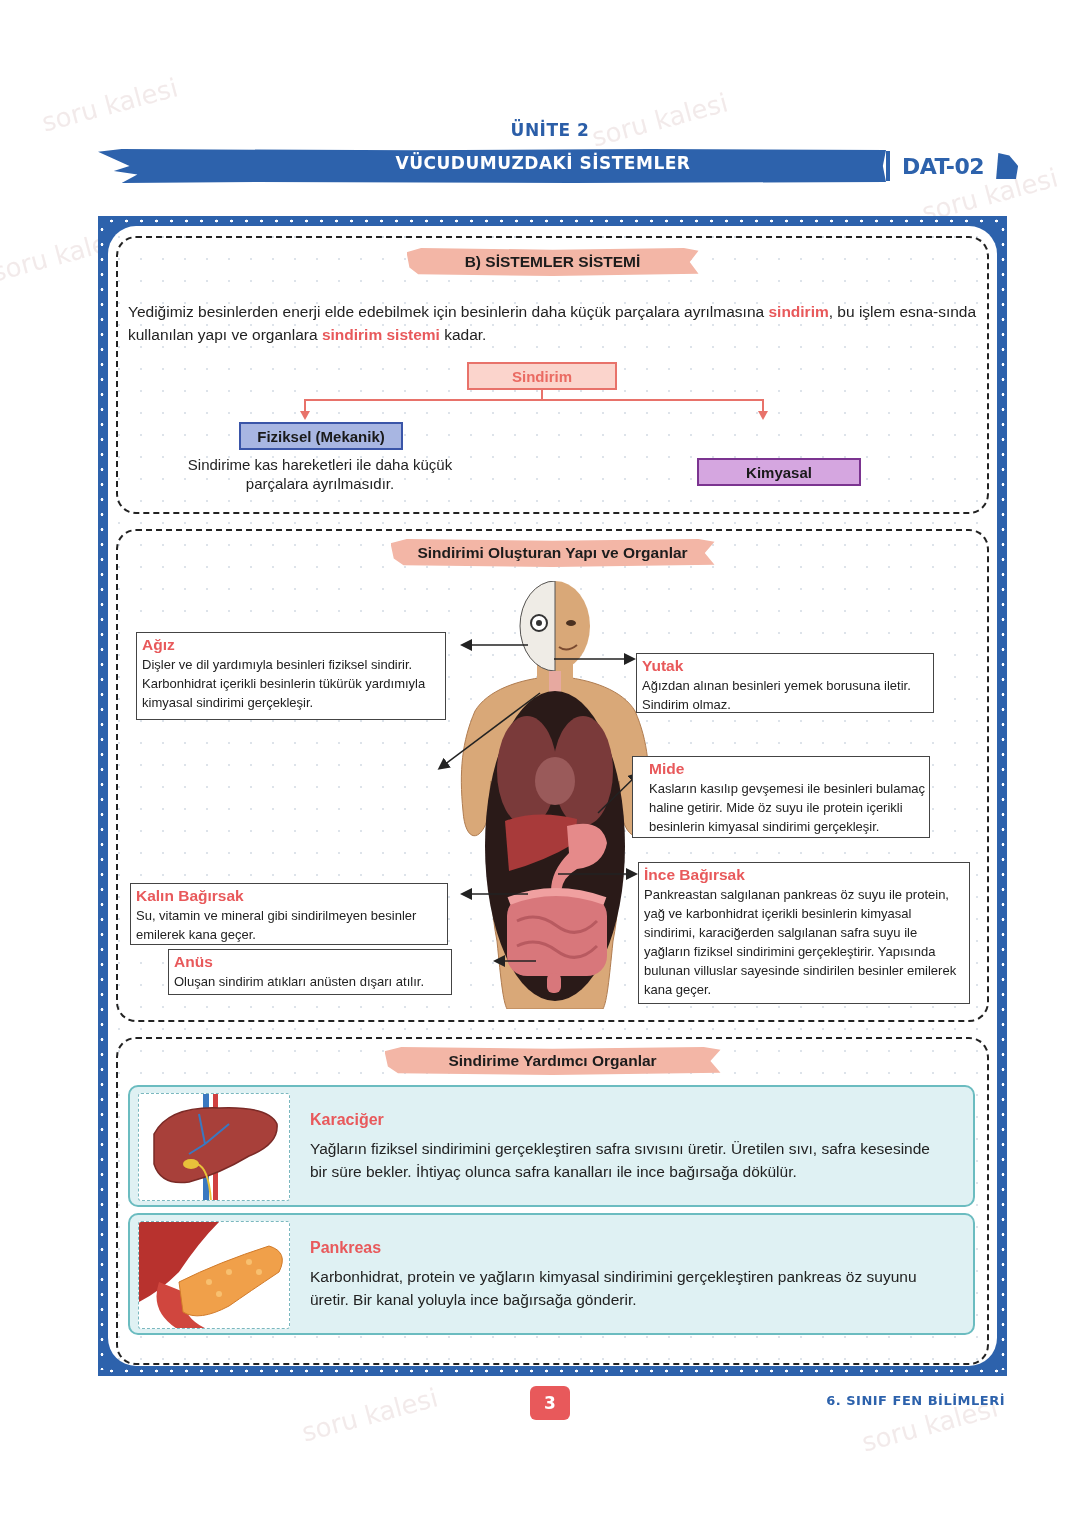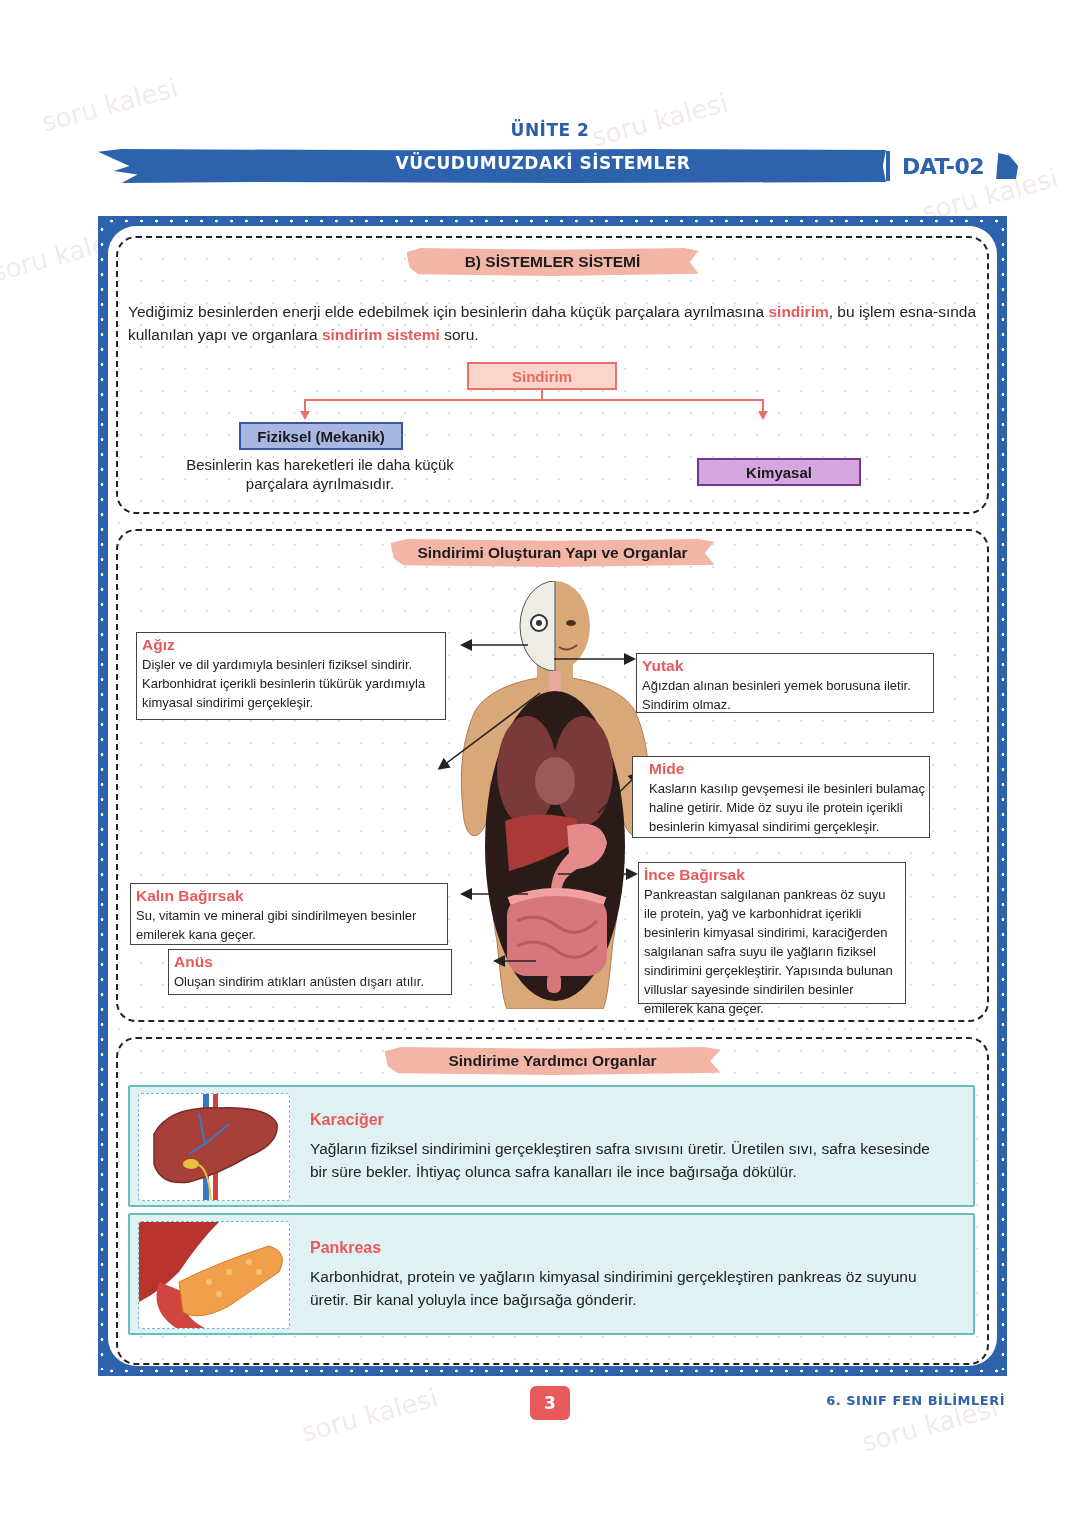--- a/index.html
+++ b/index.html
@@ -103,21 +103,21 @@
   
   .callout {
     position: absolute; background: #ffffff; border: 1.5px solid #444; padding: 2px 4px 3px 5px;
   }
   .callout-title { color: #e8595b; font-weight: bold; font-size: 15.5px; line-height: 20px; }
   .callout-text { font-size: 13px; line-height: 19px; color: #222; }
 
   .body-figure { position: absolute; left: 339px; top: 50px; width: 196px; height: 428px; }
 
   .helper-card {
-    position: absolute; left: 10px; right: 12px; height: 122px; border: 2px solid #6bbcc0; border-radius: 2px;
+    position: absolute; left: 10px; right: 12px; height: 122px; border: 2px solid #6bbcc0; border-radius: 10px;
     background: #dff1f3;
   }
   .helper-img {
     position: absolute; left: 8px; top: 6px; width: 152px; height: 108px; background: #ffffff;
     border: 1.5px dashed #7bb8bf; border-radius: 3px; overflow: hidden;
   }
   .helper-title { position: absolute; left: 180px; top: 24px; color: #e8595b; font-weight: bold; font-size: 16px; }
   .helper-text { position: absolute; left: 180px; top: 50px; right: 40px; font-size: 15.5px; line-height: 23px; color: #222; }
 
   
@@ -154,35 +154,35 @@
   <div class="frame-dots-top"></div>
   <div class="frame-dots-bottom"></div>
   <div class="frame-dots-left"></div>
   <div class="frame-dots-right"></div>
 
   <div class="frame-inner">
 
     <div class="section sec1">
       <div class="brush-title" style="top:10px;width:292px;">B) SİSTEMLER SİSTEMİ</div>
       <div class="intro">
-        <span>Yediğimiz besinlerden enerji elde edebilmek için besinlerin daha küçük parçalara ayrılmasına </span><span class="hl">sindirim</span><span>, bu işlem esna-sında kullanılan yapı ve organlara </span><span class="hl">sindirim sistemi</span><span> soru.</span>
+        <span>Yediğimiz besinlerden enerji elde edebilmek için besinlerin daha küçük parçalara ayrılmasına </span><span class="hl">sindirim</span><span>, bu işlem esna-sında kullanılan yapı ve organlara </span><span class="hl">sindirim sistemi</span><span> kadar.</span>
       </div>
 
       <div class="box-sindirim">Sindirim</div>
 
       <div class="conn-line" style="top:152px;left:423px;width:2px;height:10px;"></div>
       <div class="conn-line" style="top:161px;left:186px;width:460px;height:2px;"></div>
       <div class="conn-line" style="top:161px;left:186px;width:2px;height:14px;"></div>
       <div class="conn-line" style="top:161px;left:644px;width:2px;height:14px;"></div>
       <div class="arrow-down" style="top:173px;left:182px;"></div>
       <div class="arrow-down" style="top:173px;left:640px;"></div>
 
       <div class="box-fiziksel">Fiziksel (Mekanik)</div>
       <div class="box-kimyasal">Kimyasal</div>
-      <div class="desc" style="left:52px;width:300px;">Besinlerin kas hareketleri ile daha küçük parçalara ayrılmasıdır.</div>
+      <div class="desc" style="left:52px;width:300px;">Sindirime kas hareketleri ile daha küçük parçalara ayrılmasıdır.</div>
     </div>
 
     <div class="section sec2">
       <div class="brush-title" style="top:8px;width:324px;">Sindirimi Oluşturan Yapı ve Organlar</div>
 
       <svg class="body-figure" viewBox="0 0 196 428">
 
         <path d="M98 95 C60 98 30 110 18 130 C5 160 2 190 6 230 C8 260 22 262 30 240 L34 200 C36 260 30 310 40 360 C44 400 46 420 50 428 L146 428 C150 420 152 400 156 360 C166 310 160 260 162 200 L166 240 C174 262 188 260 190 230 C194 190 191 160 178 130 C166 110 136 98 98 95 Z" fill="#d9a878" stroke="#b07c50" stroke-width="1"></path>
 
         <rect x="80" y="70" width="36" height="40" fill="#d9a878"></rect>
@@ -237,21 +237,21 @@
         <div class="callout-text">Ağızdan alınan besinleri yemek borusuna iletir. Sindirim olmaz.</div>
       </div>
       <div class="callout" style="left:514px;top:225px;width:298px;height:82px;padding-left:16px;">
         <div class="callout-title">Mide</div>
         <div class="callout-text">Kasların kasılıp gevşemesi ile besinleri bulamaç haline getirir. Mide öz suyu ile protein içerikli besinlerin kimyasal sindirimi gerçekleşir.</div>
       </div>
       <div class="callout" style="left:12px;top:352px;width:318px;height:62px;">
         <div class="callout-title">Kalın Bağırsak</div>
         <div class="callout-text">Su, vitamin ve mineral gibi sindirilmeyen besinler emilerek kana geçer.</div>
       </div>
-      <div class="callout" style="left:520px;top:331px;width:268px;height:142px;">
+      <div class="callout" style="left:520px;top:331px;width:332px;height:142px;">
         <div class="callout-title">İnce Bağırsak</div>
         <div class="callout-text">Pankreastan salgılanan pankreas öz suyu ile protein, yağ ve karbonhidrat içerikli besinlerin kimyasal sindirimi, karaciğerden salgılanan safra suyu ile yağların fiziksel sindirimini gerçekleştirir. Yapısında bulunan villuslar sayesinde sindirilen besinler emilerek kana geçer.</div>
       </div>
       <div class="callout" style="left:50px;top:418px;width:284px;height:46px;">
         <div class="callout-title">Anüs</div>
         <div class="callout-text">Oluşan sindirim atıkları anüsten dışarı atılır.</div>
       </div>
     </div>
 
     <div class="section sec3">

